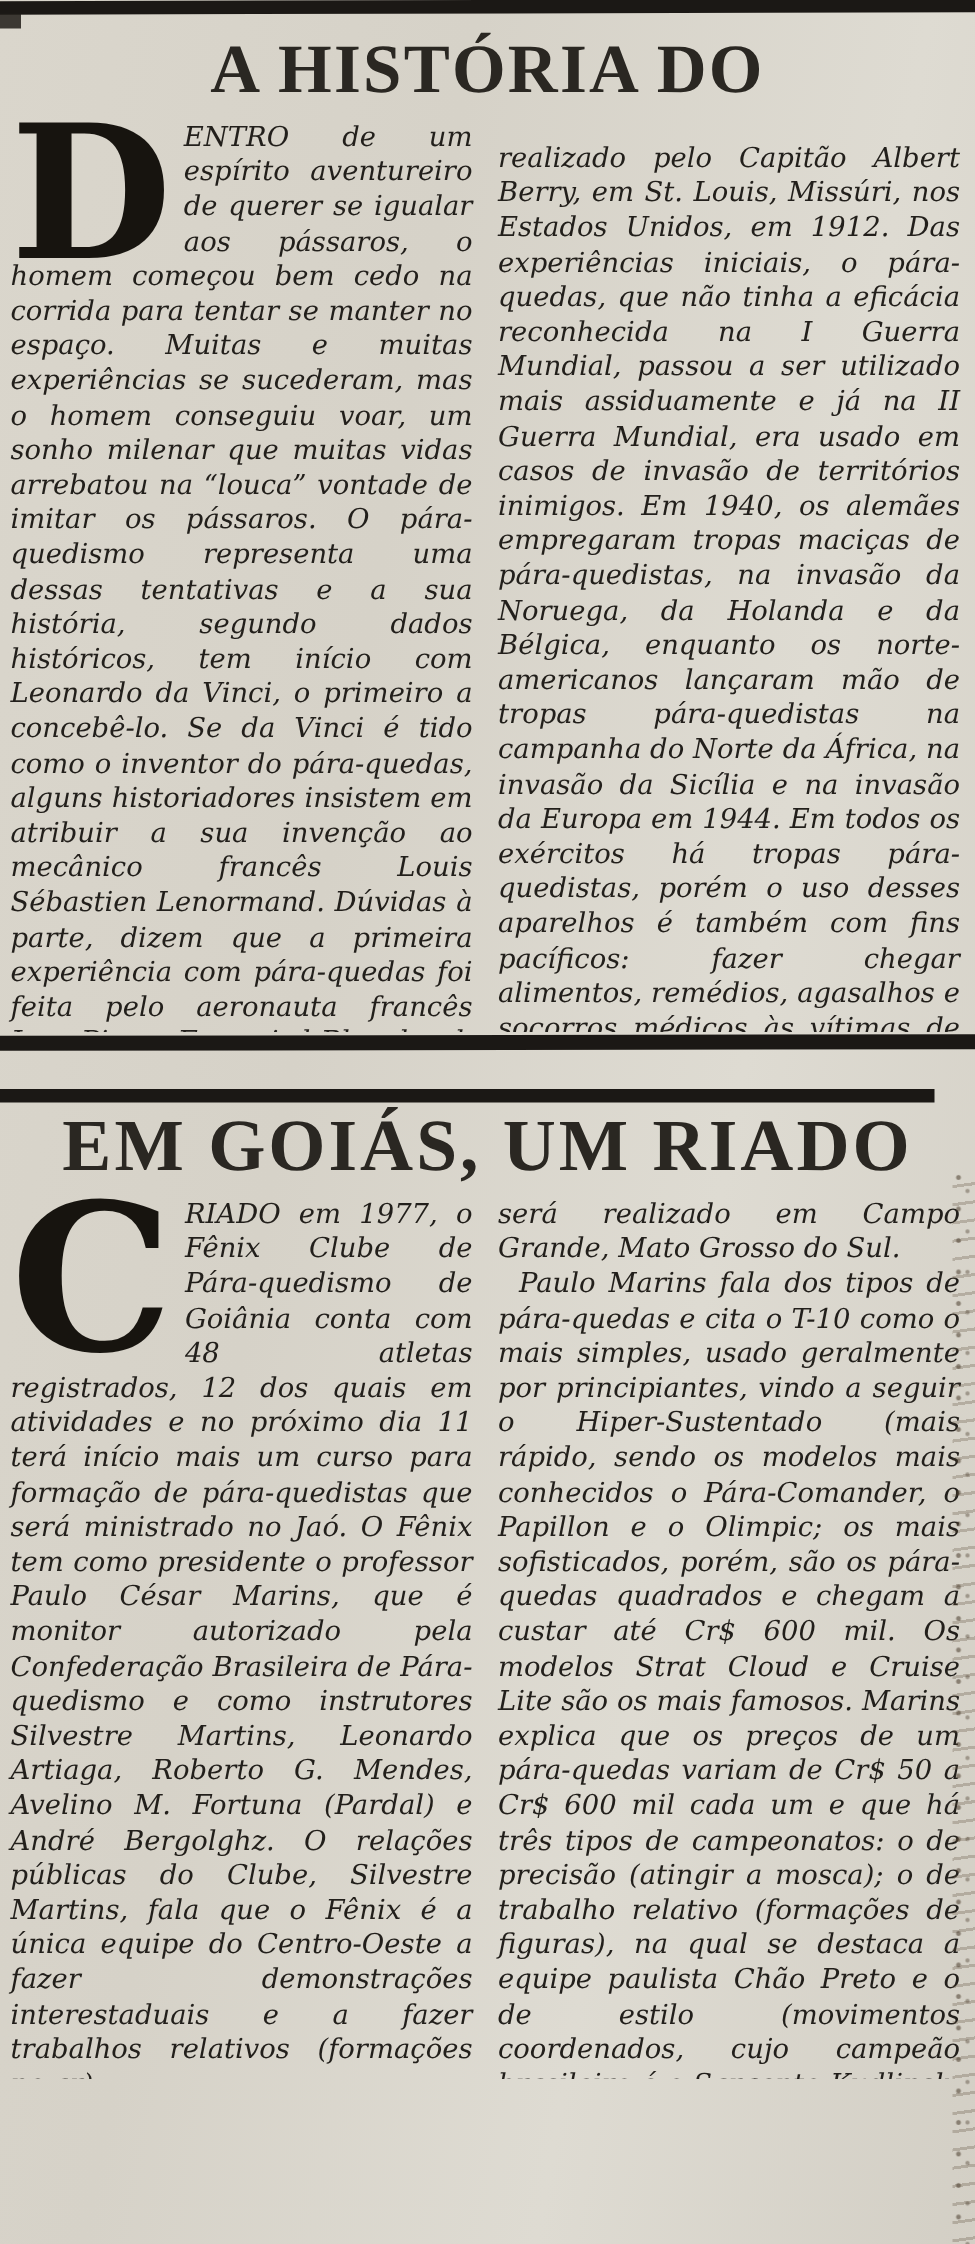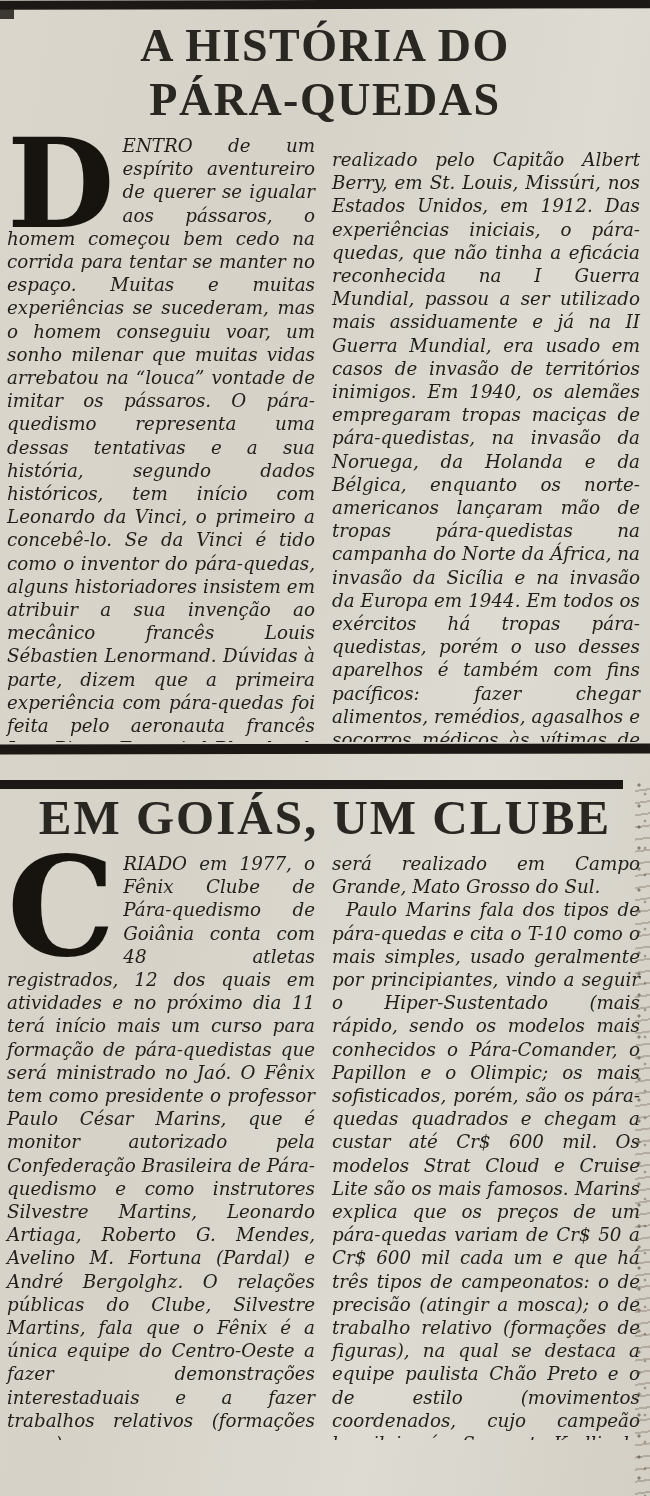--- a/index.html
+++ b/index.html
@@ -73,39 +73,38 @@
 </head>
 <body>
 
 <div class="page">
 
   <div class="rule rule-top"></div>
   <div class="corner-mark"></div>
 
   <article>
     <div class="headline headline-1">A HISTÓRIA DO</div>
-    <div class="headline headline-1" style="margin-top:0;">PÁRA-QUEDAS</div>
 
     <div class="body-cols a1-cols">
       <div class="col">
         <p><span class="dropcap dropcap-d">D</span><span>ENTRO de um espírito aventureiro de querer se igualar aos pássaros, o homem começou bem cedo na corrida para tentar se manter no espaço. Muitas e muitas experiências se sucederam, mas o homem conseguiu voar, um sonho milenar que muitas vidas arrebatou na “louca” vontade de imitar os pássaros. O pára-quedismo representa uma dessas tentativas e a sua história, segundo dados históricos, tem início com Leonardo da Vinci, o primeiro a concebê-lo. Se da Vinci é tido como o inventor do pára-quedas, alguns historiadores insistem em atribuir a sua invenção ao mecânico francês Louis Sébastien Lenormand. Dúvidas à parte, dizem que a primeira experiência com pára-quedas foi feita pelo aeronauta francês Jean-Pierre Fr nçoisd Blanchard, em 1785, quando lançou um cão de bordo de um balão e em 1793, quando, segundo ele mesmo, saltou em pára-quedas.</span></p>
 
       </div>
       <div class="col col-offset">
         <p>realizado pelo Capitão Albert Berry, em St. Louis, Missúri, nos Estados Unidos, em 1912. Das experiências iniciais, o pára-quedas, que não tinha a eficácia reconhecida na I Guerra Mundial, passou a ser utilizado mais assiduamente e já na II Guerra Mundial, era usado em casos de invasão de territórios inimigos. Em 1940, os alemães empregaram tropas maciças de pára-quedistas, na invasão da Noruega, da Holanda e da Bélgica, enquanto os norte-americanos lançaram mão de tropas pára-quedistas na campanha do Norte da África, na invasão da Sicília e na invasão da Europa em 1944. Em todos os exércitos há tropas pára-quedistas, porém o uso desses aparelhos é também com fins pacíficos: fazer chegar alimentos, remédios, agasalhos e socorros médicos às vítimas de calamidades.</p>
 
       </div>
     </div>
   </article>
 
   <div class="rule rule-divider-a"></div>
   <div class="rule rule-divider-b"></div>
 
   <article>
-    <div class="headline headline-2">EM GOIÁS, UM CLUBE</div>
+    <div class="headline headline-2">EM GOIÁS, UM RIADO</div>
 
     <div class="body-cols a2-cols">
       <div class="col">
         <p><span class="dropcap dropcap-c">C</span><span>RIADO em 1977, o Fênix Clube de Pára-quedismo de Goiânia conta com 48 atletas registrados, 12 dos quais em atividades e no próximo dia 11 terá início mais um curso para formação de pára-quedistas que será ministrado no Jaó. O Fênix tem como presidente o professor Paulo César Marins, que é monitor autorizado pela Confederação Brasileira de Pára-quedismo e como instrutores Silvestre Martins, Leonardo Artiaga, Roberto G. Mendes, Avelino M. Fortuna (Pardal) e André Bergolghz. O relações públicas do Clube, Silvestre Martins, fala que o Fênix é a única equipe do Centro-Oeste a fazer demonstrações interestaduais e a fazer trabalhos relativos (formações no ar).</span></p>
 
       </div>
       <div class="col">
         <p>será realizado em Campo Grande, Mato Grosso do Sul.</p>
         <p>Paulo Marins fala dos tipos de pára-quedas e cita o T-10 como o mais simples, usado geralmente por principiantes, vindo a seguir o Hiper-Sustentado (mais rápido, sendo os modelos mais conhecidos o Pára-Comander, o Papillon e o Olimpic; os mais sofisticados, porém, são os pára-quedas quadrados e chegam a custar até Cr$ 600 mil. Os modelos Strat Cloud e Cruise Lite são os mais famosos. Marins explica que os preços de um pára-quedas variam de Cr$ 50 a Cr$ 600 mil cada um e que há três tipos de campeonatos: o de precisão (atingir a mosca); o de trabalho relativo (formações de figuras), na qual se destaca a equipe paulista Chão Preto e o de estilo (movimentos coordenados, cujo campeão brasileiro é o Sargento Kudlinsk, pertencente aos quadros da Aeronáutica em São Paulo. Paulo Marins fala que esse esporte está crescendo em Goiás, prova disso é que mais de 80 alunos estavam inscritos até o dia da apresentação no Flamboyant, inclusive muitas mulheres.</p>
 

